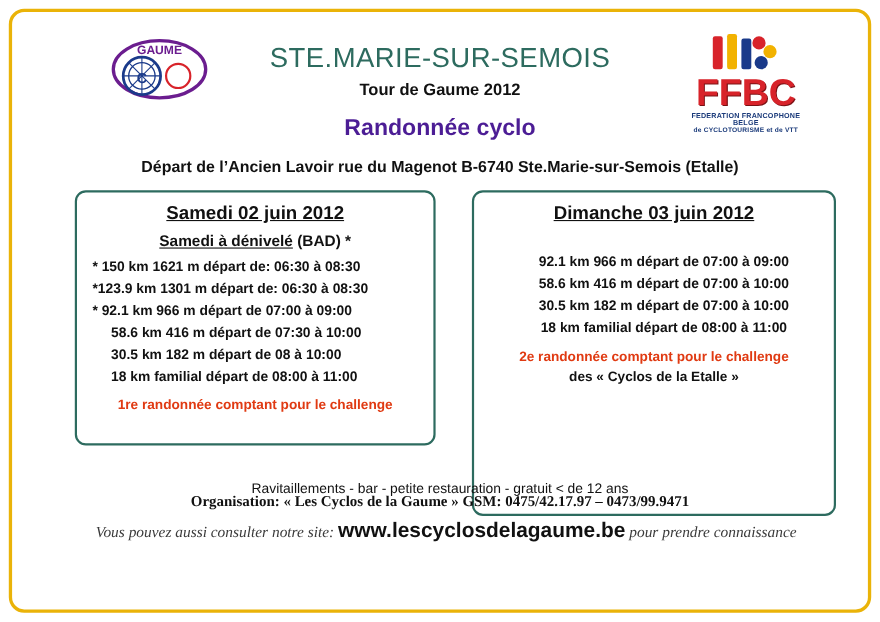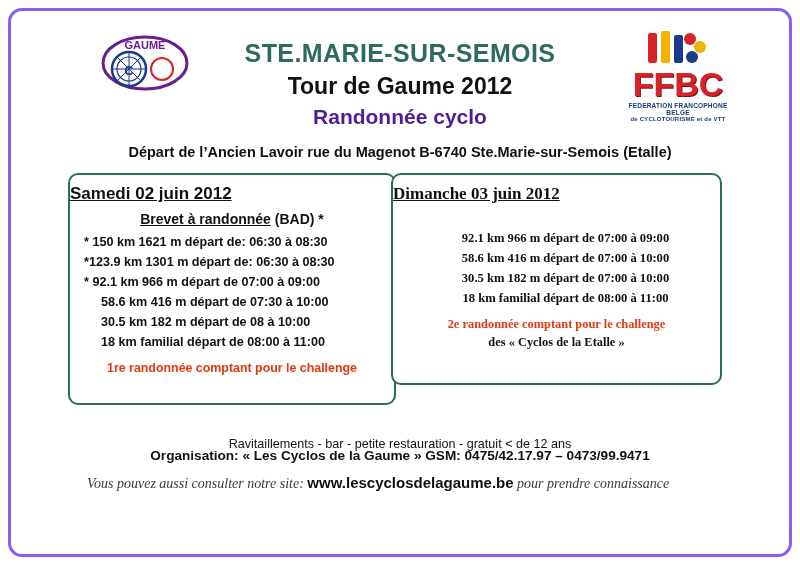--- a/index.html
+++ b/index.html
@@ -14,21 +14,21 @@
     color: #1a1a1a;
     position: relative;
     overflow: hidden;
   }
   .poster {
     position: absolute;
     left: 8px;
     top: 8px;
     width: 784px;
     height: 549px;
-    border: 3px solid #8b5cf6;
+    border: 3px solid #eab308;
     border-radius: 14px;
     box-sizing: border-box;
     background: #ffffff;
   }
   
   .logo-left {
     position: absolute;
     left: 88px;
     top: 22px;
     width: 92px;
@@ -68,31 +68,31 @@
   }
 
   
   .title-main {
     position: absolute;
     left: 0;
     right: 0;
     top: 28px;
     text-align: center;
     font-size: 25px;
-    font-weight: bold;
+    font-weight: normal;
     color: #2d6b5f;
     letter-spacing: 0.4px;
   }
   .title-sub {
     position: absolute;
     left: 0;
     right: 0;
     top: 62px;
     text-align: center;
-    font-size: 23px;
+    font-size: 15px;
     font-weight: bold;
     color: #111111;
   }
   .title-sub2 {
     position: absolute;
     left: 0;
     right: 0;
     top: 94px;
     text-align: center;
     font-size: 21px;
@@ -118,27 +118,27 @@
     box-sizing: border-box;
     background: #ffffff;
   }
   .box-left {
     left: 57px;
     top: 162px;
     width: 328px;
     height: 232px;
   }
   .box-right {
-    left: 380px;
+    left: 418px;
     top: 162px;
     width: 331px;
-    height: 212px;
-    font-family: Liberation Serif, serif;
+    height: 296px;
   }
   .day-title {
+    text-align: center;
     font-size: 17px;
     font-weight: bold;
     color: #111111;
     margin-top: 9px;
     text-decoration: underline;
   }
   .bad-title {
     text-align: center;
     font-size: 14px;
     font-weight: bold;
@@ -188,37 +188,38 @@
   }
   .orga {
     position: absolute;
     left: 0;
     right: 0;
     top: 437px;
     text-align: center;
     font-size: 13.6px;
     font-weight: bold;
     color: #111111;
+    font-family: Liberation Serif, serif;
   }
   .site {
     position: absolute;
     left: 76px;
     top: 462px;
     width: 640px;
     font-family: "Liberation Serif", serif;
     font-style: italic;
     font-size: 14px;
     color: #3a3a3a;
     line-height: 20px;
   }
   .site b {
     font-family: "Liberation Sans", sans-serif;
     font-style: normal;
     font-weight: bold;
-    font-size: 15px;
+    font-size: 19px;
     color: #111111;
   }
 </style>
 </head>
 <body>
 
 <div class="poster">
 
   <div class="logo-left">
     <svg width="92" height="68" viewBox="0 0 92 68" aria-hidden="true">
@@ -252,21 +253,21 @@
   </div>
 
   <div class="title-main">STE.MARIE-SUR-SEMOIS</div>
   <div class="title-sub">Tour de Gaume 2012</div>
   <div class="title-sub2">Randonnée cyclo</div>
   <div class="depart-line">Départ de l’Ancien Lavoir rue du Magenot  B-6740 Ste.Marie-sur-Semois (Etalle)</div>
 
   <div class="box box-left">
     <div class="day-title">Samedi 02 juin 2012</div>
     <div class="bad-title">
-      <u>Brevet à randonnée</u>
+      <u>Samedi à dénivelé</u>
       <span>(BAD)  *</span>
     </div>
     <ul class="routes">
       <li>* 150 km 1621 m  départ de: 06:30 à 08:30</li>
       <li>*123.9 km 1301 m départ de: 06:30 à 08:30</li>
       <li>* 92.1 km 966 m départ de 07:00 à 09:00</li>
       <li class="indent">58.6 km 416 m départ de 07:30 à 10:00</li>
       <li class="indent">30.5 km 182 m départ de 08 à 10:00</li>
       <li class="indent">18 km familial départ de 08:00 à 11:00</li>
     </ul>

